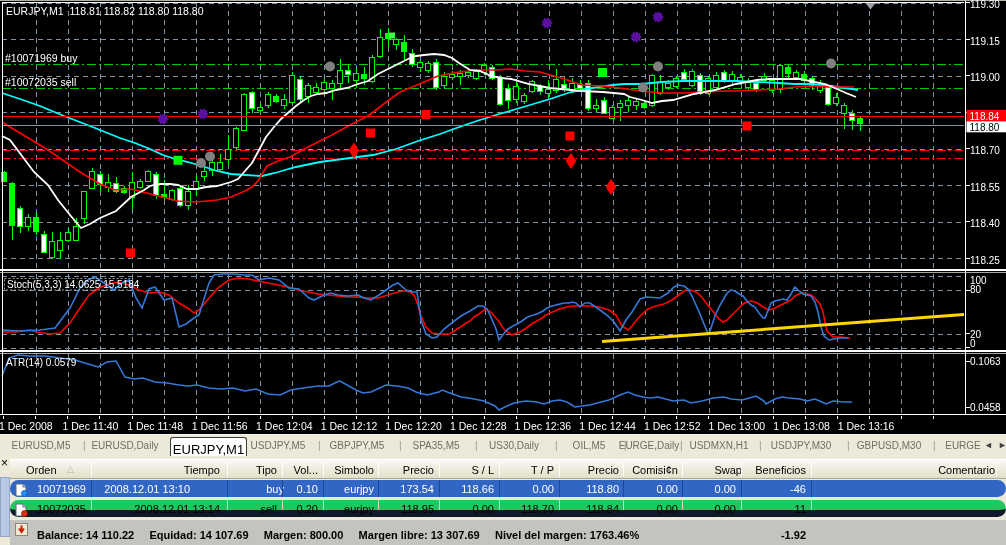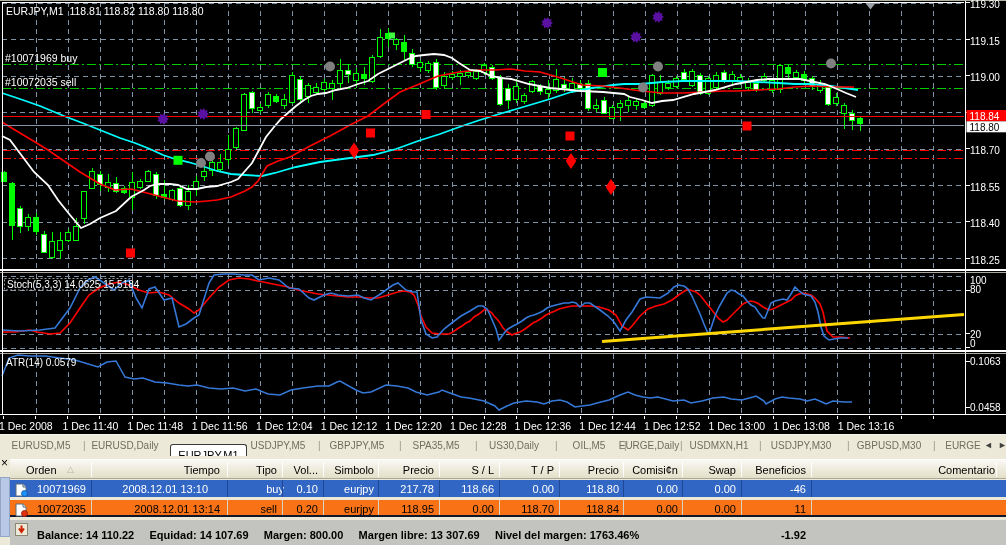--- a/index.html
+++ b/index.html
@@ -1,35 +1,35 @@
 <!DOCTYPE html>
 <html><head><meta charset="utf-8"><style>
 * { margin:0; padding:0; box-sizing:border-box; }
 html,body { width:1006px; height:545px; background:#000; overflow:hidden; }
 body { font-family:"Liberation Sans",sans-serif; position:relative; }
 .tabs { position:absolute; left:0; top:434px; width:1006px; height:22px; background:#ece9d8; border-top:1px solid #f6f5f0; font-size:10px; color:#6f6f5f; }
 .tabtxt { position:absolute; top:5px; transform:translateX(-50%); white-space:nowrap; }
 .tsep { position:absolute; top:5px; color:#9a9a8a; }
-.atab { position:absolute; left:170px; top:9px; width:77px; height:20px; background:#ffffff; border:1px solid #3a3a3a; border-bottom:none; border-radius:3px 3px 0 0; text-align:center; font-size:11px; color:#000; padding-top:4px; }
+.atab { position:absolute; left:170px; top:2px; width:77px; height:20px; background:#ffffff; border:1px solid #3a3a3a; border-bottom:none; border-radius:3px 3px 0 0; text-align:center; font-size:13px; color:#000; padding-top:4px; }
 .tarr { position:absolute; top:5px; font-size:9px; color:#404040; }
 .term { position:absolute; left:0; top:456px; width:1006px; height:89px; background:#ece9d8; font-size:11px; color:#000; }
 .lstrip { position:absolute; left:0; top:21px; width:10px; height:60px; background:#b9c9e5; border:1px solid #93a6c6; }
 .xbtn { position:absolute; left:1px; top:2px; width:11px; height:12px; font-size:12px; line-height:11px; color:#000; }
 .thead { position:absolute; left:10px; top:3px; width:996px; height:20px; background:linear-gradient(#f9f8f4,#ece9d8 60%,#e2dfc8); border-bottom:1px solid #aca899; border-top:1px solid #fff; }
 .hc { position:absolute; top:4px; white-space:nowrap; }
 .hc.r { text-align:right; }
 .sorttri { position:absolute; left:57px; top:4px; color:#b8b4a2; font-size:9px; }
 .vs { position:absolute; top:2px; width:1px; height:15px; background:#c9c5b2; border-right:1px solid #fff; }
-.trow { position:absolute; left:10px; width:996px; height:17px; }
+.trow { position:absolute; left:10px; width:996px; height:17px;border-radius:9px; }
 .trow .c { position:absolute; top:3px; white-space:nowrap; }
 .trow .rsep { position:absolute; top:0; width:1px; height:100%; }
 .trow.sel .rsep { background:#1e4796; }
 .trow.alt .rsep { background:#d5d2c6; }
 .trow.sel { top:23.5px; background:#3166c5; color:#fff; }
-.trow.alt { top:44px; background:#f97316; color:#000; border-bottom:2px solid #0f172a;}
+.trow.alt { top:44px; background:#22c55e; color:#000; border-bottom:7px solid #0f172a;}
 .wstrip { position:absolute; left:10px; top:83px; width:996px; height:6px; background:#f6f6f2; }
 .brow { position:absolute; left:10px; top:64px; width:996px; height:31px; background:#c3c3bf; font-weight:bold; padding-top:9px; }
 </style></head>
 <body>
 <svg width="1006" height="434" viewBox="0 0 1006 434" style="position:absolute;top:0;left:0;display:block">
     <rect x="0" y="0" width="1006" height="434" fill="#000"></rect>
     <g stroke="#8093a6" stroke-width="1" stroke-dasharray="5 4" shape-rendering="crispEdges">
       <line x1="36.5" y1="2" x2="36.5" y2="269"></line>
       <line x1="36.5" y1="274" x2="36.5" y2="350"></line>
       <line x1="36.5" y1="354" x2="36.5" y2="414"></line>
@@ -518,21 +518,21 @@
       <span class="sorttri">△</span>
     <span class="hc r" style="right:786px">Tiempo</span>
     <span class="hc r" style="right:729px">Tipo</span>
     <span class="hc r" style="right:688px">Vol...</span>
     <span class="hc r" style="right:632px">Simbolo</span>
     <span class="hc r" style="right:572px">Precio</span>
     <span class="hc r" style="right:512px">S / L</span>
     <span class="hc r" style="right:452px">T / P</span>
     <span class="hc r" style="right:387px">Precio</span>
     <span class="hc r" style="right:328px">Comisi¢n</span>
-    <span class="hc r" style="right:270px">Swap</span>
+    <span class="hc r" style="right:264px">Swap</span>
     <span class="hc r" style="right:200px">Beneficios</span>
     <span class="hc r" style="right:11px">Comentario</span>
     <i class="vs" style="left:81px"></i>
       <i class="vs" style="left:216.5px"></i>
       <i class="vs" style="left:272px"></i>
       <i class="vs" style="left:313px"></i>
       <i class="vs" style="left:367.5px"></i>
       <i class="vs" style="left:428.5px"></i>
       <i class="vs" style="left:488.5px"></i>
       <i class="vs" style="left:548.5px"></i>
@@ -542,25 +542,25 @@
       <i class="vs" style="left:800.5px"></i>
       <i class="vs" style="left:986px"></i>
   </div>
   <div class="trow sel">
       <svg width="13" height="14" viewBox="0 0 13 14" style="position:absolute;left:5px;top:3px">
         <path d="M1 1 h7 l3 3 v9 h-10 z" fill="#fff" stroke="#5a6a7a" stroke-width="1"></path>
         <path d="M8 1 v3 h3" fill="#d9e4f0" stroke="#5a6a7a" stroke-width="1"></path>
         <circle cx="9.5" cy="10.5" r="3" fill="#1e90ff" stroke="#06589c" stroke-width="0.8"></circle>
       </svg>
       <span class="c" style="left:27px">10071969</span>
-      <span class="c " style="right:798px">2008.12.01 13:10</span>
+      <span class="c " style="right:816px">2008.12.01 13:10</span>
       <span class="c " style="right:722px">buy</span>
       <span class="c " style="right:688px">0.10</span>
       <span class="c " style="right:632px">eurjpy</span>
-      <span class="c " style="right:572px">217.78</span>
+      <span class="c " style="right:572px">173.54</span>
       <span class="c " style="right:512px">118.66</span>
       <span class="c " style="right:452px">0.00</span>
       <span class="c " style="right:387px">118.80</span>
       <span class="c " style="right:328px">0.00</span>
       <span class="c " style="right:270px">0.00</span>
       <span class="c " style="right:200px">-46</span>
       <i class="rsep" style="left:81px"></i>
       <i class="rsep" style="left:216.5px"></i>
       <i class="rsep" style="left:272px"></i>
       <i class="rsep" style="left:313px"></i>

